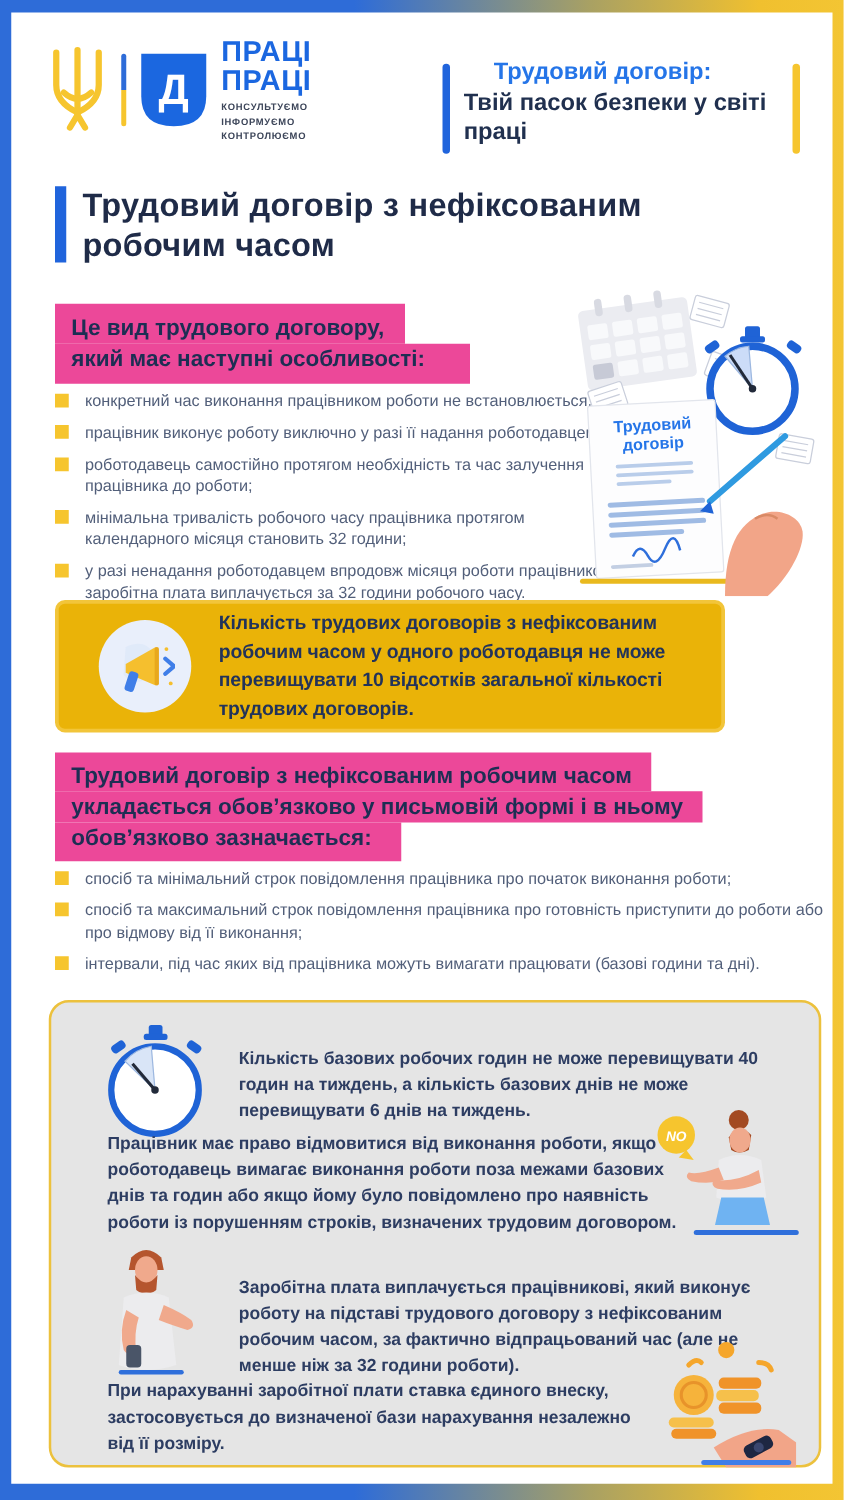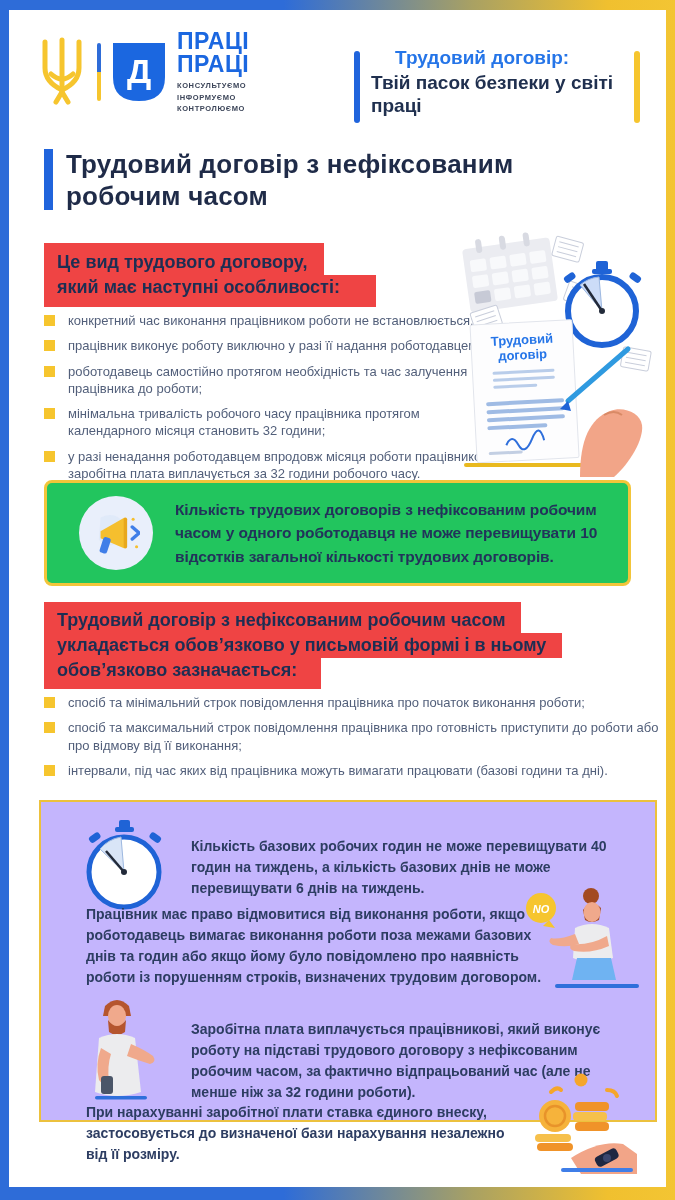--- a/index.html
+++ b/index.html
@@ -25,21 +25,21 @@
   .slogan .txt{margin-left:17px;width:252px;}
   .slogan .l1{font-size:19px;font-weight:bold;color:#2575e8;line-height:1.3;margin-left:24px;}
   .slogan .l2{font-size:19px;font-weight:bold;color:#20304f;line-height:1.25;}
 
   
   .title-block{position:absolute;left:35px;top:139px;display:flex;}
   .title-bar{width:9px;height:61px;background:#2064DC;margin-right:13px;flex:0 0 9px;}
   .title{font-size:26px;font-weight:bold;color:#1f2b48;line-height:1.22;width:548px;letter-spacing:0.2px;}
 
   
-  .hl{display:block;width:fit-content;white-space:nowrap;background:#ef4444;color:#1d2e53;
+  .hl{display:block;width:fit-content;white-space:nowrap;background:#ec4899;color:#1d2e53;
       font-weight:bold;font-size:18px;line-height:1.16;padding:2px 16px 2px 13px;}
   .heading1{position:absolute;left:35px;top:233px;}
   .heading1 .hl:nth-child(1){padding-top:9px;}
   .heading1 .hl:nth-child(2){padding-bottom:9px;padding-right:36px;}
   .heading2{position:absolute;left:35px;top:592px;}
   .heading2 .hl:nth-child(1){padding-top:8px;}
   .heading2 .hl:nth-child(3){padding-bottom:8px;padding-right:24px;}
 
   
   .bullets{display:flex;flex-direction:column;gap:8px;}
@@ -48,30 +48,30 @@
   .bullet{display:flex;gap:13px;}
   .bullet .sq{flex:0 0 11px;width:11px;height:11px;background:#F6C52E;margin-top:3px;}
   .bullet .txt{font-size:13px;color:#525f7a;line-height:1.33;}
 
   .note{position:absolute;left:35px;top:762px;width:615px;font-size:13px;font-style:italic;color:#55617c;}
 
   
   .illustration{position:absolute;right:8px;top:213px;width:204px;height:254px;}
 
   
-  .callout{position:absolute;left:35px;top:470px;width:587px;height:106px;
-    border:3px solid #F2C53A;border-radius:8px;background:#22c55e;
+  .callout{position:absolute;left:35px;top:470px;width:536px;height:106px;
+    border:3px solid #F2C53A;border-radius:8px;background:#eab308;
     display:flex;align-items:center;padding:0 16px 0 32px;gap:22px;}
   .callout-icon{flex:0 0 74px;height:74px;border-radius:50%;background:#e9effb;
     display:flex;align-items:center;justify-content:center;}
   .callout-text{font-size:15.5px;font-weight:bold;color:#22335a;line-height:1.5;letter-spacing:-0.1px;}
 
   
-  .bottom-card{position:absolute;left:30px;top:790px;width:618px;height:322px;
-    border:2px solid #ECC13D;border-radius:0;background:#c4b5fd;}
+  .bottom-card{position:absolute;left:30px;top:790px;width:618px;height:374px;
+    border:2px solid #ECC13D;border-radius:16px;background:#e5e5e5;}
   .bp{position:absolute;font-size:14px;font-weight:bold;color:#2d3d62;line-height:1.5;}
   .bp1{left:150px;top:34px;width:432px;}
   .bp2{left:45px;top:102px;width:468px;}
   .bp3{left:150px;top:217px;width:442px;}
   .bp4{left:45px;top:300px;width:430px;}
   .ic-stopwatch2{position:absolute;left:38px;top:16px;}
   .ic-woman{position:absolute;right:10px;top:84px;font-style:italic;}
   .ic-man{position:absolute;left:30px;top:194px;}
   .ic-coins{position:absolute;right:18px;top:270px;}
 

